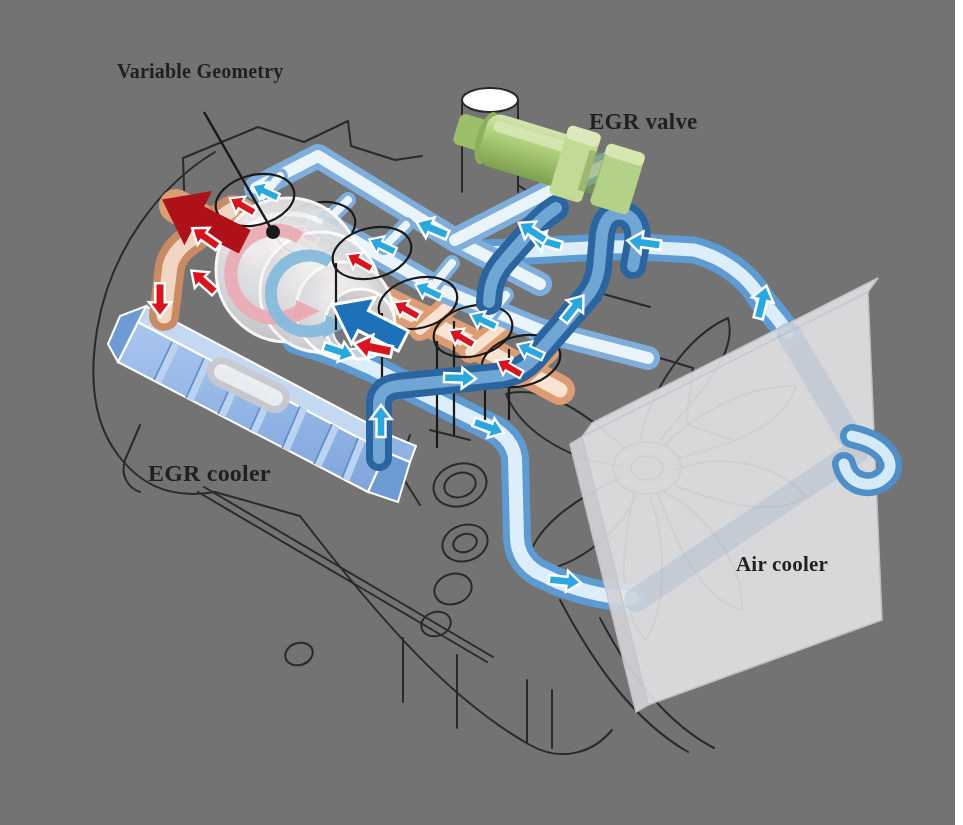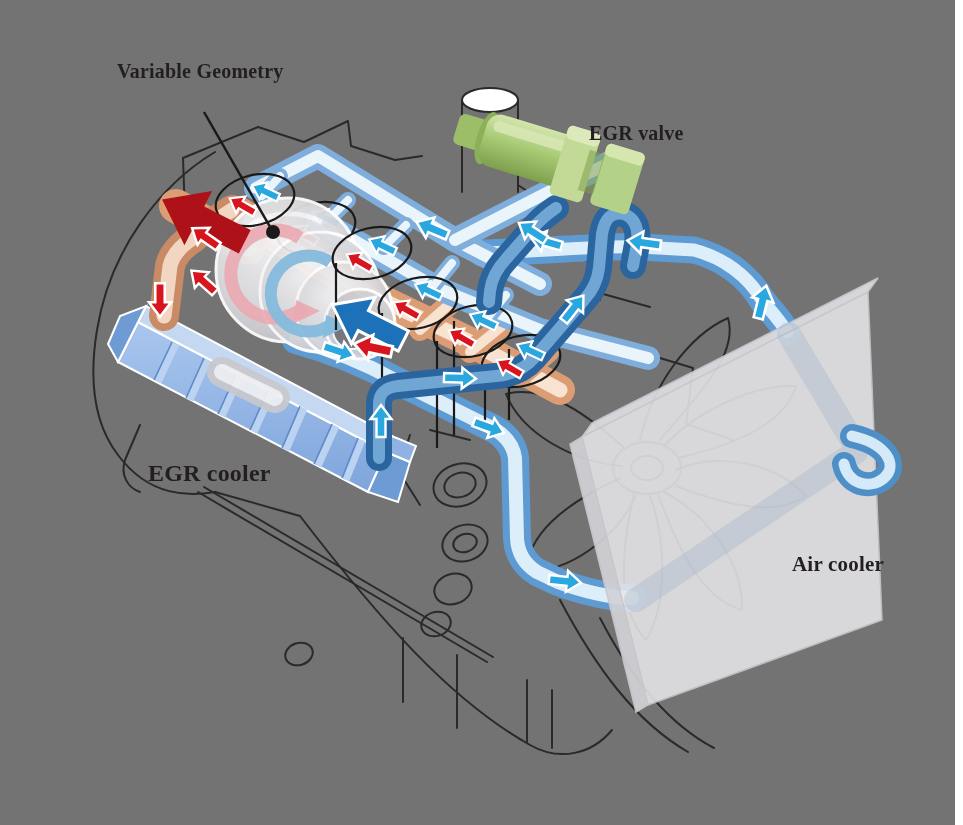--- a/index.html
+++ b/index.html
@@ -1,23 +1,23 @@
 <!DOCTYPE html>
 <html><head>
 <meta charset="utf-8">
 <style>
   html,body{margin:0;padding:0;background:#fff;}
   .stage{position:relative;width:955px;height:825px;background:#737373;overflow:hidden;
          font-family:Liberation Serif, serif;}
   .stage svg{position:absolute;left:0;top:0;}
   .lbl{position:absolute;font-weight:bold;color:#231F20;white-space:nowrap;letter-spacing:0.2px;}
   .lbl-turbo{left:117px;top:60px;font-size:20px;line-height:23px;}
-  .lbl-egr-valve{left:589px;top:122px;font-size:20px;}
+  .lbl-egr-valve{left:589px;top:109px;font-size:23px;}
   .lbl-egr-cooler{left:148px;top:460px;font-size:24px;}
-  .lbl-air-cooler{left:792px;top:552px;font-size:21px;}
+  .lbl-air-cooler{left:736px;top:552px;font-size:21px;}
   .po{fill:none;stroke-linecap:round;stroke-linejoin:round;}
   .pi{fill:none;stroke-linecap:round;stroke-linejoin:round;}
   .eng{fill:none;stroke:#2a2a2a;stroke-width:2;stroke-linecap:round;stroke-linejoin:round;}
   .cyl{fill:none;stroke:#1a1a1a;stroke-width:2.2;}
   .arr-cyan{fill:#29A8E0;stroke:#fff;stroke-width:2.4;}
   .arr-red{fill:#D8141E;stroke:#fff;stroke-width:2.4;}
   .arr-bigred{fill:#AE1118;stroke:none;}
   .arr-bigblue{fill:#1D71B8;stroke:#fff;stroke-width:1.2;}
 </style>
 </head>

